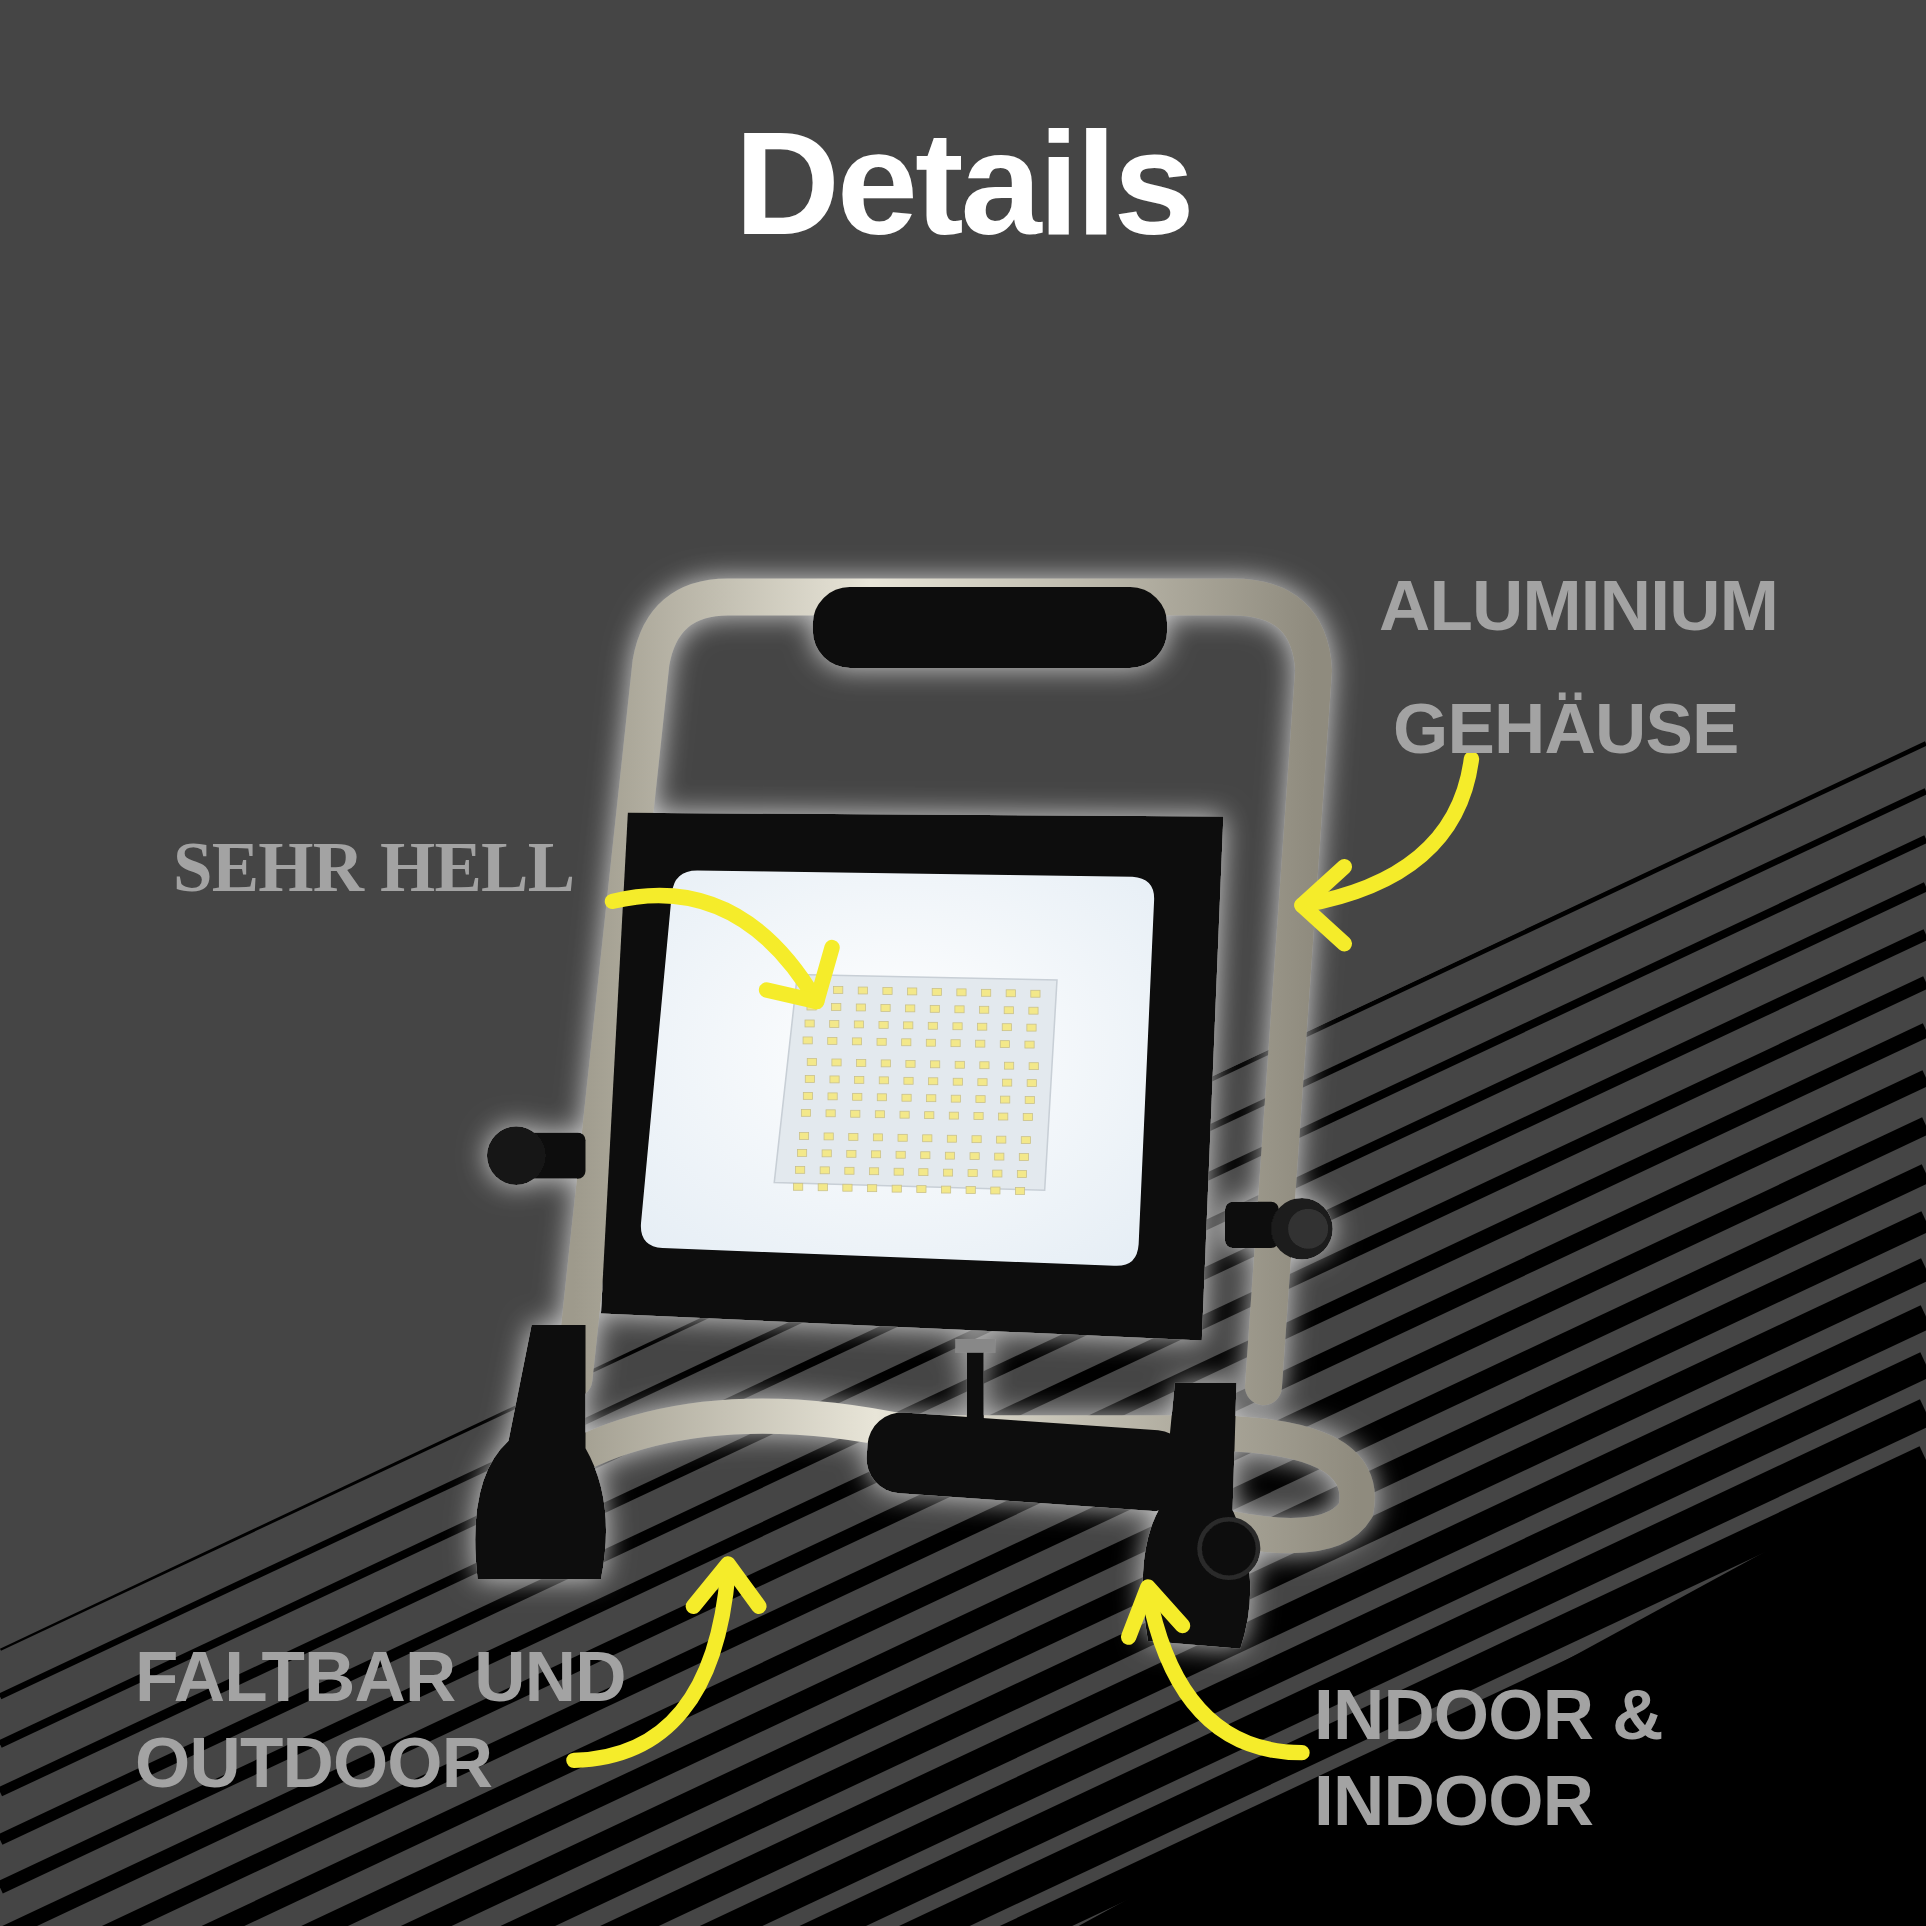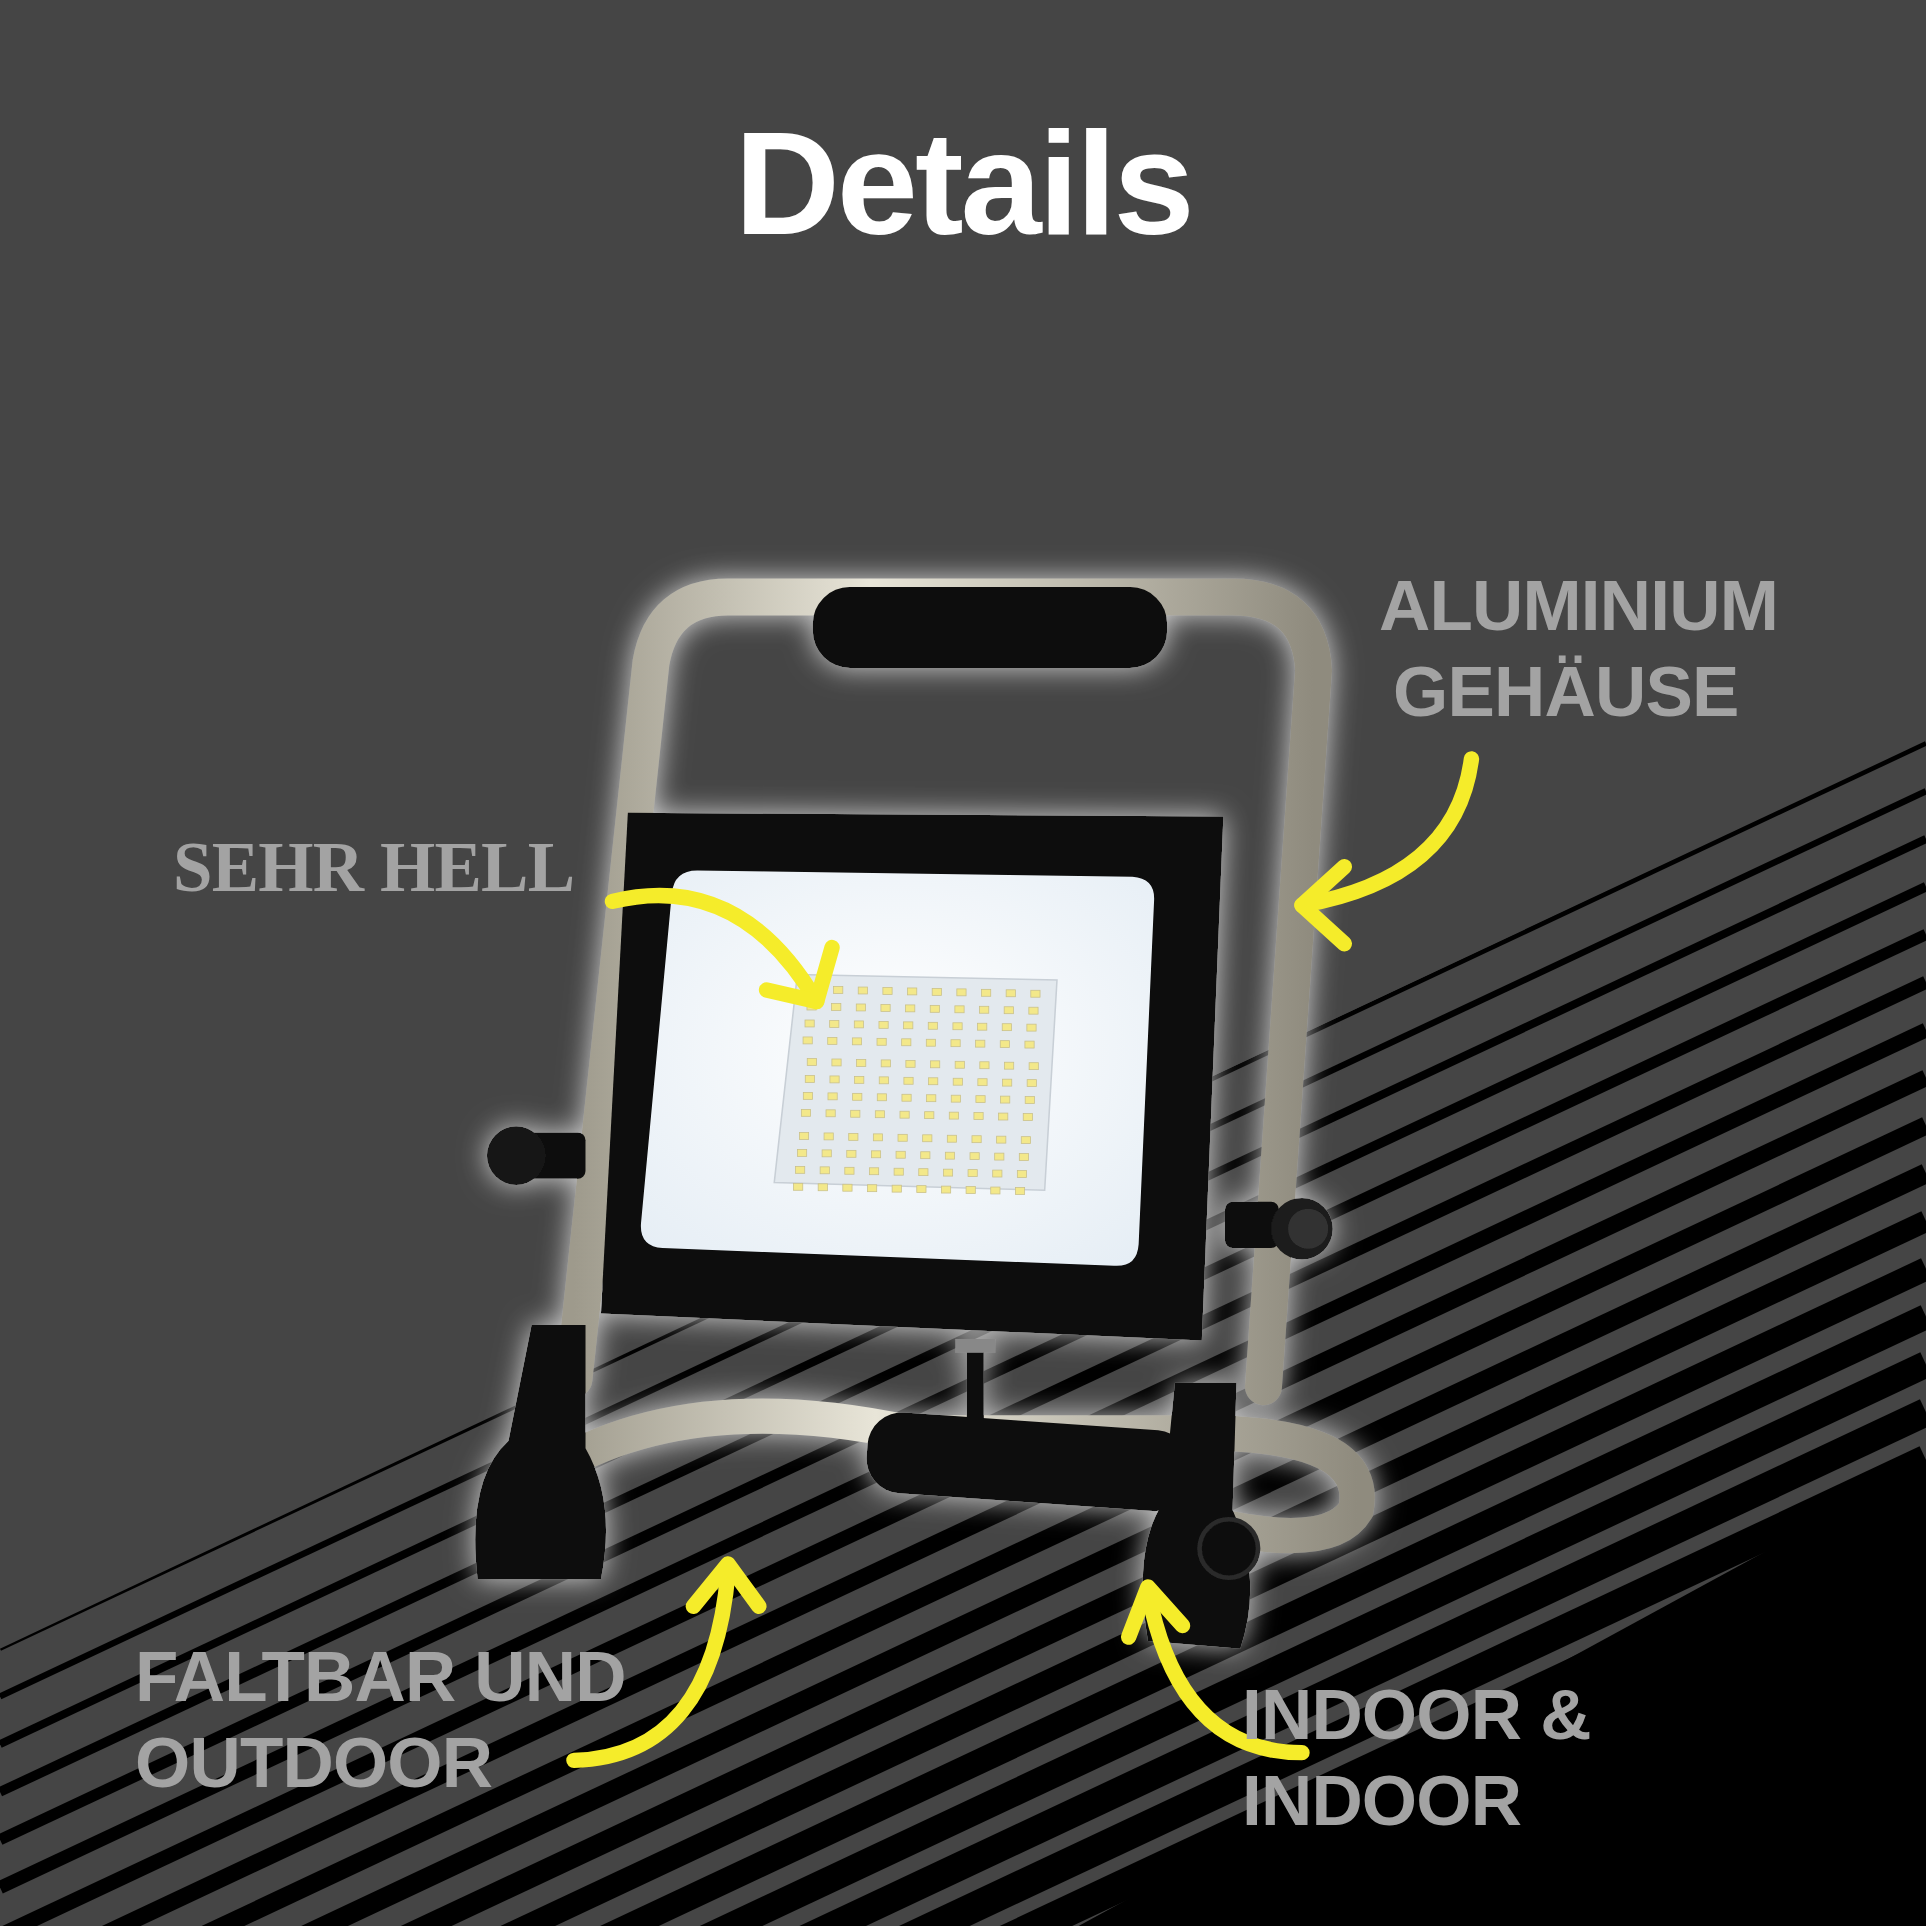--- a/index.html
+++ b/index.html
@@ -252,29 +252,29 @@
     <path d="M900,2085 L945,2030 L985,2085"></path>
   </g>
   <g>
     <path d="M1690,2275 Q1530,2275 1490,2065"></path>
     <path d="M1465,2125 L1490,2060 L1535,2110"></path>
   </g>
 </svg>
 
 <div class="label" style="left:1379px;top:563px;">
   <div>ALUMINIUM</div>
-  <div style="padding-left:14px;">GEHÄUSE</div>
+  <div style="padding-left:14px;margin-top:37px;">GEHÄUSE</div>
 </div>
 
 <div class="label" style="left:173px;top:824px;font-family:Liberation Serif, serif;">
   <div>SEHR HELL</div>
 </div>
 
 <div class="label" style="left:135px;top:1634px;">
   <div>FALTBAR UND</div>
   <div>OUTDOOR</div>
 </div>
 
-<div class="label" style="left:1242px;top:1672px;">
+<div class="label" style="left:1314px;top:1672px;">
   <div>INDOOR &amp;</div>
   <div>INDOOR</div>
 </div>
 
 
 </body></html>

